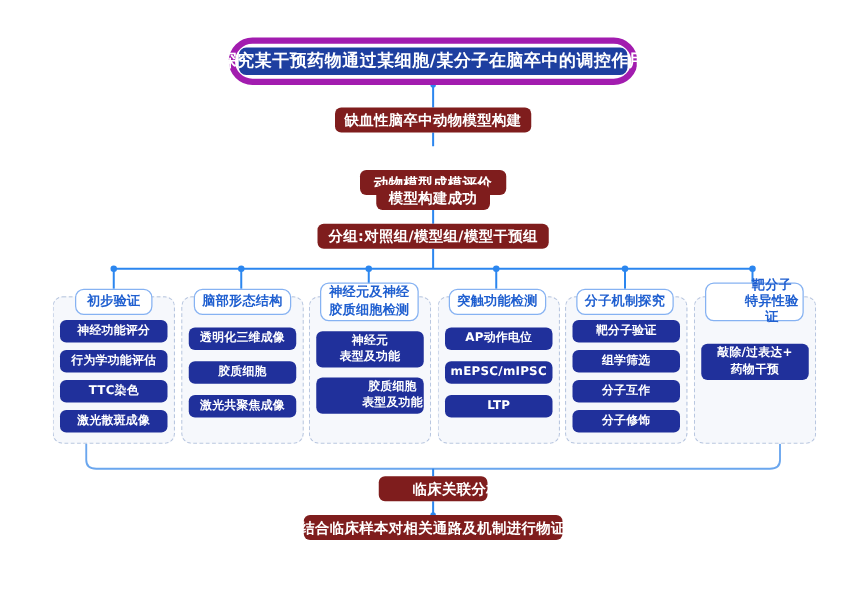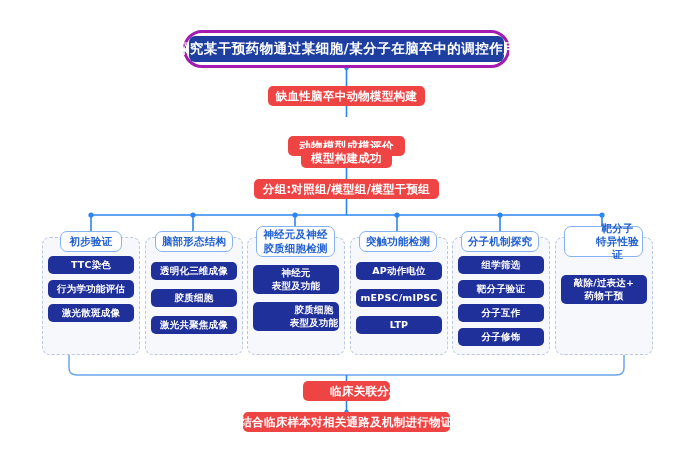--- a/index.html
+++ b/index.html
@@ -29,21 +29,21 @@
   }
 
   
   .title-outer {
     position: absolute;
     left: 183px;
     top: 30px;
     width: 327px;
     height: 38px;
     box-sizing: border-box;
-    border: 3px solid #a21caf;
+    border: 5px solid #a21caf;
     border-radius: 19px;
     background: #ffffff;
     padding: 3px;
     z-index: 5;
   }
   .title-inner {
     width: 100%;
     height: 100%;
     box-sizing: border-box;
     background: #1e3fa0;
@@ -55,21 +55,21 @@
     display: flex;
     align-items: center;
     justify-content: center;
     white-space: nowrap;
   }
 
   
   .chain-box {
     position: absolute;
     box-sizing: border-box;
-    background: #ef4444;
+    background: #7f1d1d;
     border-radius: 5px;
     color: #ffffff;
     font-size: 11.5px;
     font-weight: bold;
     display: flex;
     align-items: center;
     justify-content: center;
     white-space: nowrap;
     z-index: 5;
     letter-spacing: 0.3px;
@@ -178,22 +178,23 @@
   </div>
 
   <div class="chain-box" style="left:268px; top:86px; width:157px; height:20px;">缺血性脑卒中动物模型构建</div>
   <div class="chain-box" style="left:288px; top:117px; width:117px; height:20px;margin-top:19px;">动物模型成模评价</div>
   <div class="chain-box" style="left:301px; top:148px; width:91px; height:20px;">模型构建成功</div>
   <div class="chain-box" style="left:254px; top:179px; width:185px; height:20px;">分组:对照组/模型组/模型干预组</div>
 
   <div class="col-group" style="left:42px; top:237px; width:98px; height:118px;"></div>
   <div class="col-header" style="left:60px; top:231px; width:62px; height:21px;">初步验证</div>
   <div class="col-items" style="left:48px; top:256px; width:86px;">
+    <div class="pill" style="width:86px; height:18px; margin-bottom:6px;">神经功能评分</div>
+    <div class="pill" style="width:86px; height:18px; margin-bottom:6px;">行为学功能评估</div>
     <div class="pill" style="width:86px; height:18px; margin-bottom:6px;">TTC染色</div>
-    <div class="pill" style="width:86px; height:18px; margin-bottom:6px;">行为学功能评估</div>
     <div class="pill" style="width:86px; height:18px;">激光散斑成像</div>
   </div>
 
   <div class="col-group" style="left:145px; top:237px; width:98px; height:118px;"></div>
   <div class="col-header" style="left:155px; top:231px; width:78px; height:21px;">脑部形态结构</div>
   <div class="col-items" style="left:151px; top:262px; width:86px;">
     <div class="pill" style="width:86px; height:18px; margin-bottom:9px;">透明化三维成像</div>
     <div class="pill" style="width:86px; height:18px; margin-bottom:9px;">胶质细胞</div>
     <div class="pill" style="width:86px; height:18px;">激光共聚焦成像</div>
   </div>
@@ -212,22 +213,22 @@
   <div class="col-header" style="left:359px; top:231px; width:78px; height:21px;">突触功能检测</div>
   <div class="col-items" style="left:356px; top:262px; width:86px;">
     <div class="pill" style="width:86px; height:18px; margin-bottom:9px;">AP动作电位</div>
     <div class="pill" style="width:86px; height:18px; margin-bottom:9px;">mEPSC/mIPSC</div>
     <div class="pill" style="width:86px; height:18px;">LTP</div>
   </div>
 
   <div class="col-group" style="left:452px; top:237px; width:98px; height:118px;"></div>
   <div class="col-header" style="left:461px; top:231px; width:78px; height:21px;">分子机制探究</div>
   <div class="col-items" style="left:458px; top:256px; width:86px;">
+    <div class="pill" style="width:86px; height:18px; margin-bottom:6px;">靶分子验证</div>
     <div class="pill" style="width:86px; height:18px; margin-bottom:6px;">组学筛选</div>
-    <div class="pill" style="width:86px; height:18px; margin-bottom:6px;">靶分子验证</div>
     <div class="pill" style="width:86px; height:18px; margin-bottom:6px;">分子互作</div>
     <div class="pill" style="width:86px; height:18px;">分子修饰</div>
   </div>
 
   <div class="col-group" style="left:555px; top:237px; width:98px; height:118px;"></div>
   <div class="col-header" style="left: 564px; top: 226px; width: 79px; height: 31px; white-space: pre-line; padding-left: 28px;">靶分子
 特异性验证</div>
   <div class="col-items" style="left:561px; top:275px; width:86px;">
     <div class="pill" style="width: 86px; height: 29px; white-space: pre-line;">敲除/过表达+
 药物干预</div>

